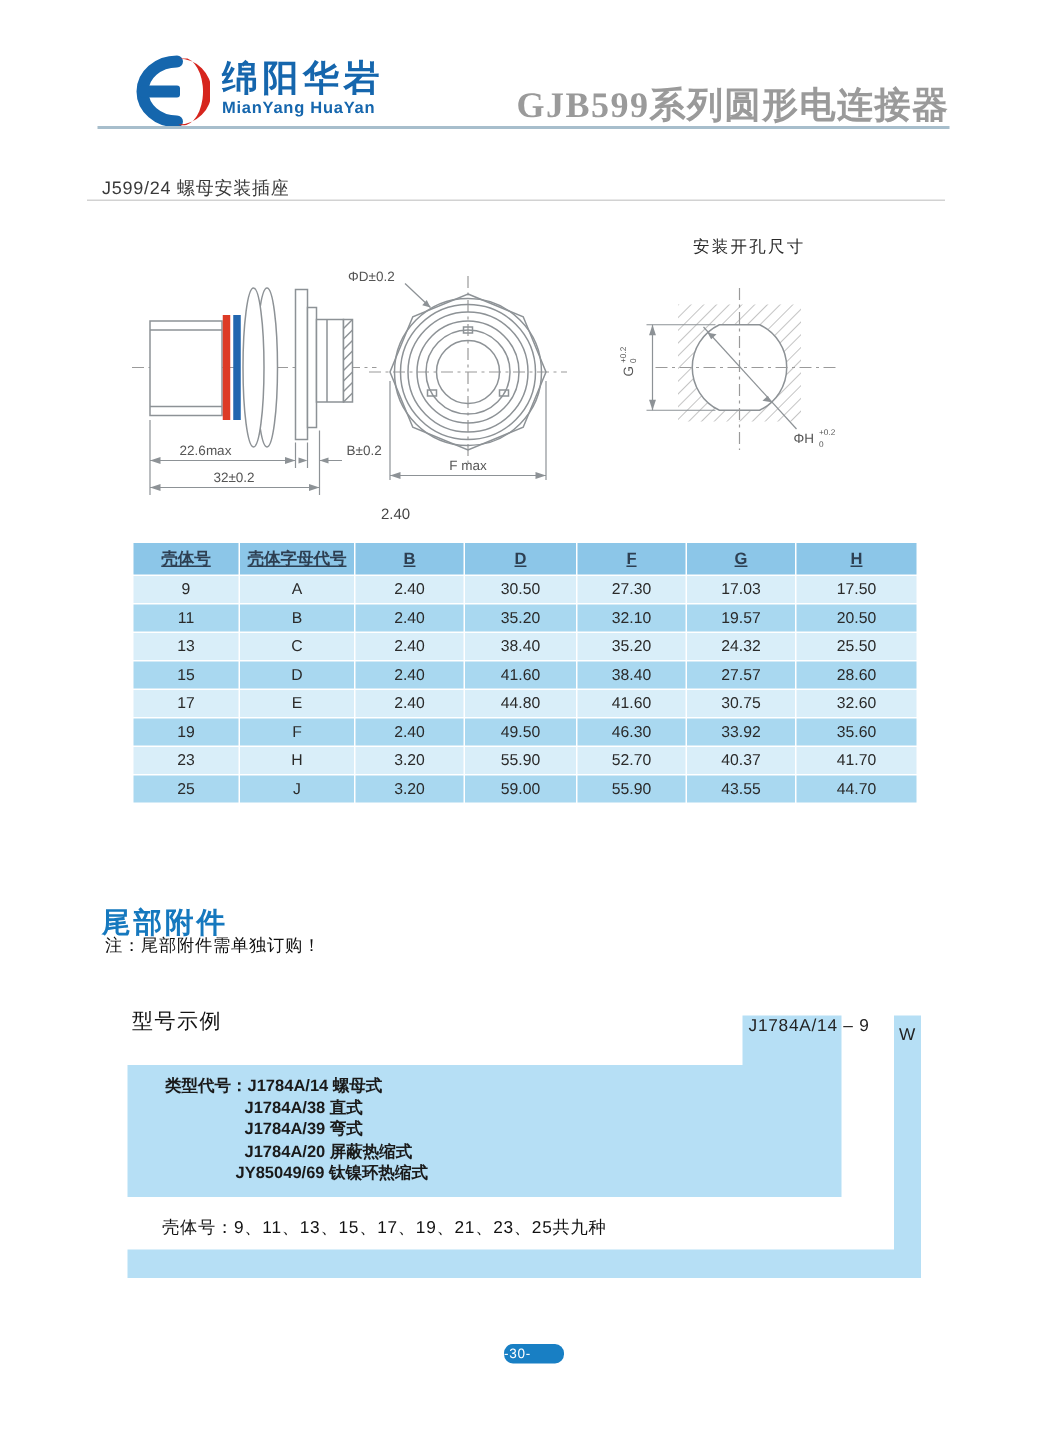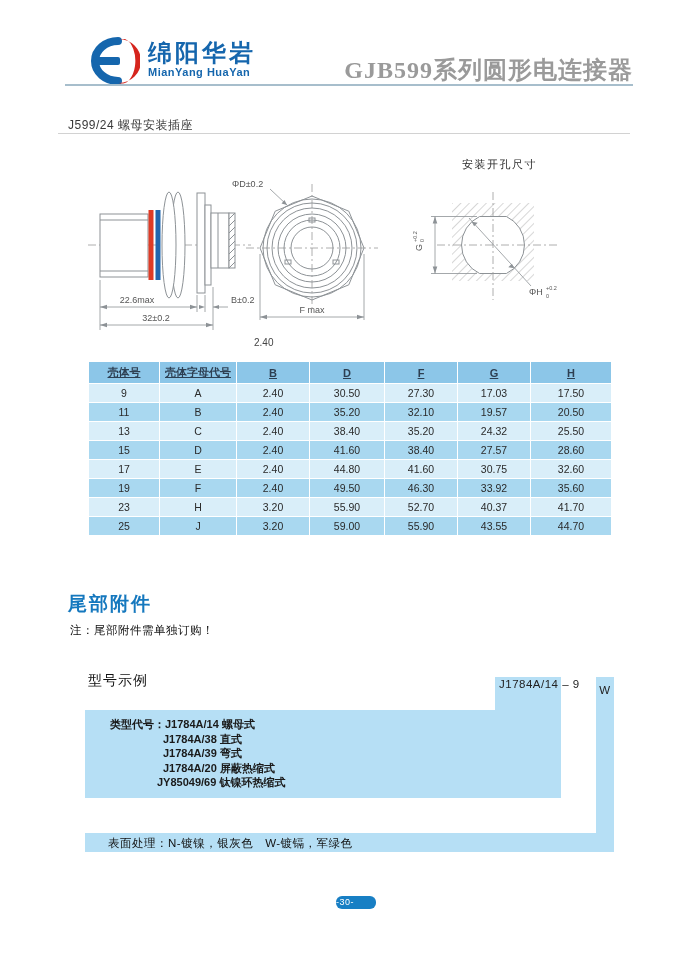--- a/index.html
+++ b/index.html
@@ -25,21 +25,21 @@
   table.shell th{
     background:#8cc6e8;color:#2d3f52;font-size:11px;font-weight:bold;
     height:21px;text-align:center;padding:0;text-decoration:underline;
   }
   table.shell td{
     font-size:10.5px;color:#2a2a2a;height:18px;text-align:center;padding:0;
   }
   table.shell tr:nth-child(odd) td{background:#d9eef9;}
   table.shell tr:nth-child(even) td{background:#a9d8f0;}
   
-  .tail-heading{font-size:19px;font-weight:bold;color:#1578be;letter-spacing:2px;}
+  .tail-heading{font-size:19px;font-weight:bold;color:#1578be;letter-spacing:2px;margin-top:11px;}
   .tail-note{font-size:11.5px;color:#111;letter-spacing:.5px;}
   .example-label{font-size:14px;color:#111;letter-spacing:1px;}
   .blue-block{background:#b6dff5;}
   .model-code{font-size:11.5px;color:#222;letter-spacing:.5px;white-space:nowrap;}
   .type-line{font-size:11px;color:#1a1a1a;line-height:14.6px;white-space:nowrap;font-weight:bold;}
   .type-indent{padding-left:53px;}
   .type-indent2{padding-left:47px;}
   .plain-line{font-size:11.5px;color:#111;letter-spacing:.5px;white-space:nowrap;}
   
   .page-pill{
@@ -307,17 +307,17 @@
   <div class="abs model-code" style="left:596px;top:684px;width:18px;text-align:center;">W</div>
 
   <div class="abs" style="left:110px;top:717px;">
     <div class="type-line"><span>类型代号：</span><span>J1784A/14 螺母式</span></div>
     <div class="type-line type-indent">J1784A/38 直式</div>
     <div class="type-line type-indent">J1784A/39 弯式</div>
     <div class="type-line type-indent">J1784A/20 屏蔽热缩式</div>
     <div class="type-line type-indent2">JY85049/69 钛镍环热缩式</div>
   </div>
 
-  <div class="abs plain-line" style="left:108px;top:836px;">表面处理：N-镀镍，银灰色　W-镀镉，军绿色</div>
+  <div class="abs plain-line" style="left:108px;top:811px;">壳体号：9、11、13、15、17、19、21、23、25共九种</div>
 
   <div class="abs page-pill" style="left:336px;top:896px;">-30-</div>
 
 </div>
 
 </body></html>

